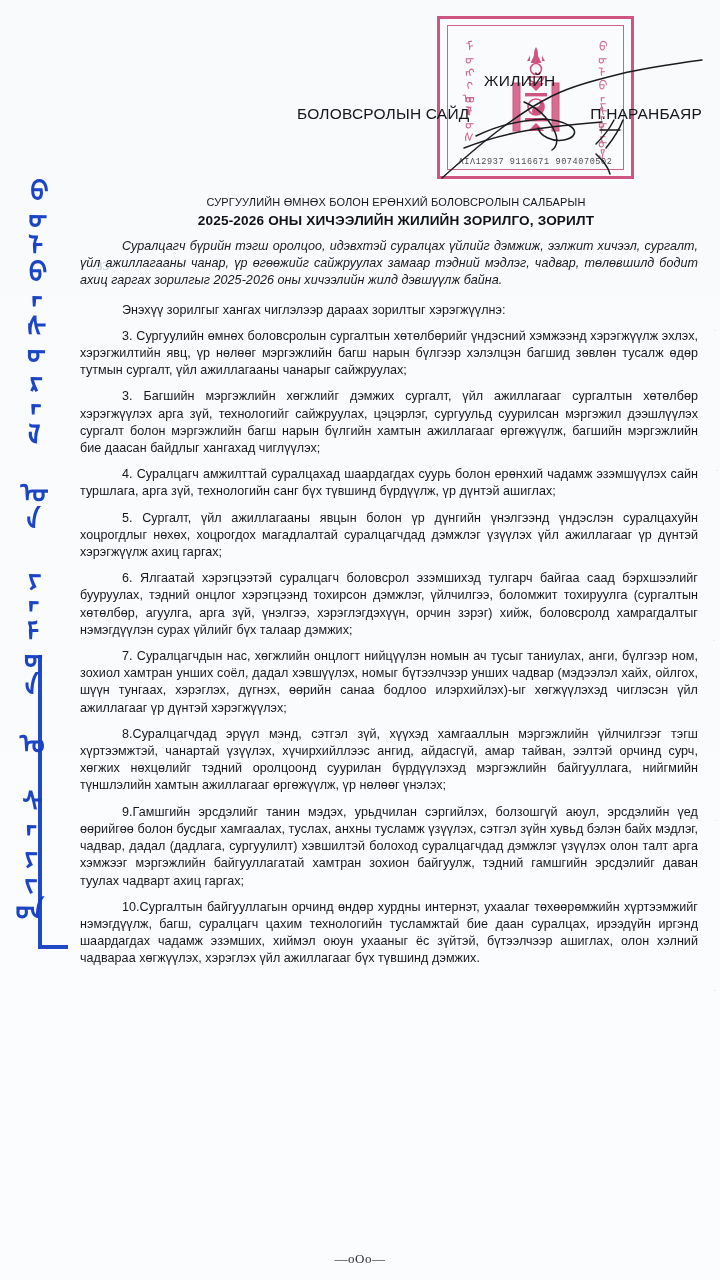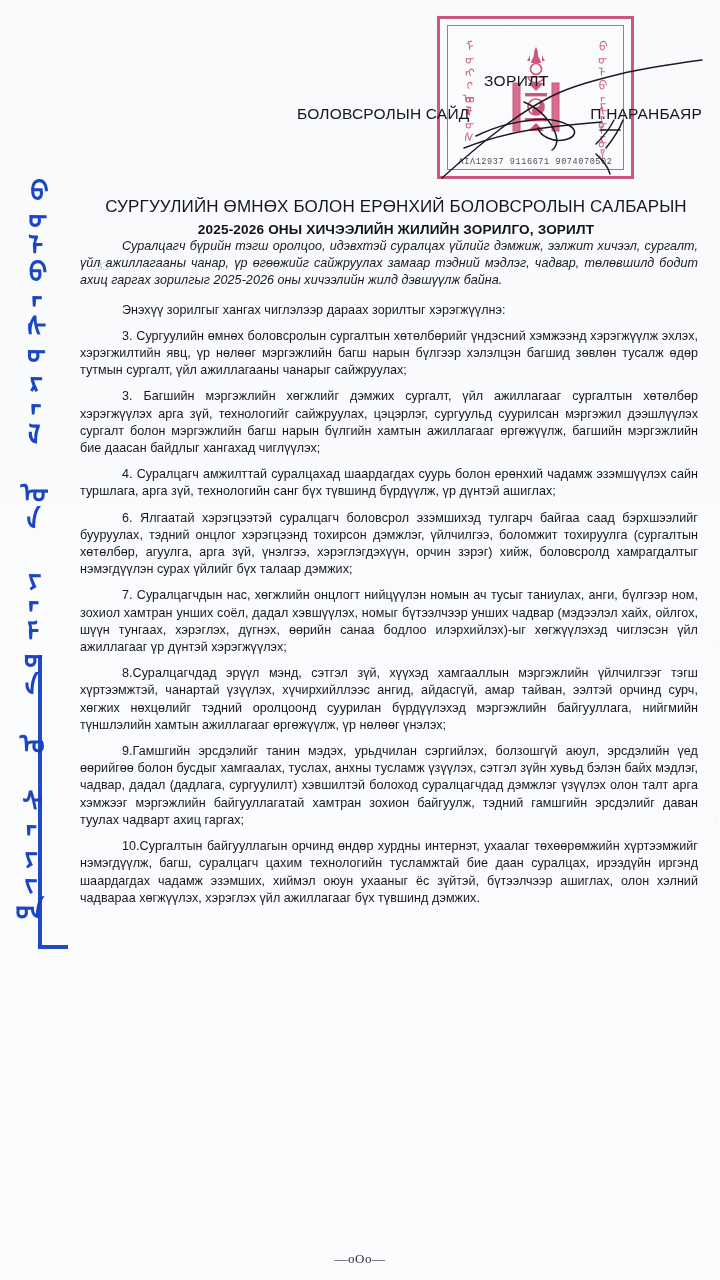--- a/index.html
+++ b/index.html
@@ -157,21 +157,21 @@
 
   
   #title-block {
     position: absolute;
     left: 96px;
     right: 24px;
     top: 194px;
     text-align: center;
   }
   #title-l1 {
-    font-size: 17px;
+    font-size: 11px;
     letter-spacing: .15px;
     color: #15171c;
     line-height: 1.5;
   }
   #title-l2 {
     font-size: 13.6px;
     font-weight: 700;
     letter-spacing: .15px;
     color: #101215;
     line-height: 1.5;
@@ -274,39 +274,40 @@
       <path d="M44 96 C64 88, 86 82, 110 78 C134 74, 158 72, 182 70"></path>
       <path d="M56 84 C72 76, 92 70, 112 68 C128 66, 140 68, 150 74 C158 79, 155 86, 144 88 C132 90, 120 84, 118 76"></path>
       <path d="M104 50 C118 56, 128 66, 134 78 C138 86, 138 94, 132 98"></path>
       <path d="M176 92 C184 84, 190 76, 194 68"></path>
       <path d="M186 96 C194 86, 200 76, 203 68"></path>
       <path d="M180 78 L200 78"></path>
       <path d="M176 102 C182 108, 188 114, 190 122"></path>
     </g>
   </svg>
 
-  <div id="approve-word">ЗОРИЛТ</div>
+  <div id="approve-word">ЖИЛИЙН</div>
 
   <div id="minister-line">
     <span>БОЛОВСРОЛЫН САЙД</span>
     <span class="ml-name">П.НАРАНБАЯР</span>
   </div>
 
 
   <div id="title-block">
     <div id="title-l1">СУРГУУЛИЙН ӨМНӨХ БОЛОН ЕРӨНХИЙ БОЛОВСРОЛЫН САЛБАРЫН</div>
     <div id="title-l2">2025-2026 ОНЫ ХИЧЭЭЛИЙН ЖИЛИЙН ЗОРИЛГО, ЗОРИЛТ</div>
   </div>
 
   <div id="body-col">
     <p class="para italic">Суралцагч бүрийн тэгш оролцоо, идэвхтэй суралцах үйлийг дэмжиж, ээлжит хичээл, сургалт, үйл ажиллагааны чанар, үр өгөөжийг сайжруулах замаар тэдний мэдлэг, чадвар, төлөвшилд бодит ахиц гаргах зорилгыг 2025-2026 оны хичээлийн жилд дэвшүүлж байна.</p>
     <p class="para">Энэхүү зорилгыг хангах чиглэлээр дараах зорилтыг хэрэгжүүлнэ:</p>
     <p class="para">3. Сургуулийн өмнөх боловсролын сургалтын хөтөлбөрийг үндэсний хэмжээнд хэрэгжүүлж эхлэх, хэрэгжилтийн явц, үр нөлөөг мэргэжлийн багш нарын бүлгээр хэлэлцэн багшид зөвлөн тусалж өдөр тутмын сургалт, үйл ажиллагааны чанарыг сайжруулах;</p>
     <p class="para">3. Багшийн мэргэжлийн хөгжлийг дэмжих сургалт, үйл ажиллагааг сургалтын хөтөлбөр хэрэгжүүлэх арга зүй, технологийг сайжруулах, цэцэрлэг, сургуульд суурилсан мэргэжил дээшлүүлэх сургалт болон мэргэжлийн багш нарын бүлгийн хамтын ажиллагааг өргөжүүлж, багшийн мэргэжлийн бие даасан байдлыг хангахад чиглүүлэх;</p>
     <p class="para">4. Суралцагч амжилттай суралцахад шаардагдах суурь болон ерөнхий чадамж эзэмшүүлэх сайн туршлага, арга зүй, технологийн санг бүх түвшинд бүрдүүлж, үр дүнтэй ашиглах;</p>
+    <p class="para">5. Сургалт, үйл ажиллагааны явцын болон үр дүнгийн үнэлгээнд үндэслэн суралцахуйн хоцрогдлыг нөхөх, хоцрогдох магадлалтай суралцагчдад дэмжлэг үзүүлэх үйл ажиллагааг үр дүнтэй хэрэгжүүлж ахиц гаргах;</p>
     <p class="para">6. Ялгаатай хэрэгцээтэй суралцагч боловсрол эзэмшихэд тулгарч байгаа саад бэрхшээлийг бууруулах, тэдний онцлог хэрэгцээнд тохирсон дэмжлэг, үйлчилгээ, боломжит тохируулга (сургалтын хөтөлбөр, агуулга, арга зүй, үнэлгээ, хэрэглэгдэхүүн, орчин зэрэг) хийж, боловсролд хамрагдалтыг нэмэгдүүлэн сурах үйлийг бүх талаар дэмжих;</p>
     <p class="para">7. Суралцагчдын нас, хөгжлийн онцлогт нийцүүлэн номын ач тусыг таниулах, анги, бүлгээр ном, зохиол хамтран унших соёл, дадал хэвшүүлэх, номыг бүтээлчээр унших чадвар (мэдээлэл хайх, ойлгох, шүүн тунгаах, хэрэглэх, дүгнэх, өөрийн санаа бодлоо илэрхийлэх)-ыг хөгжүүлэхэд чиглэсэн үйл ажиллагааг үр дүнтэй хэрэгжүүлэх;</p>
     <p class="para">8.Суралцагчдад эрүүл мэнд, сэтгэл зүй, хүүхэд хамгааллын мэргэжлийн үйлчилгээг тэгш хүртээмжтэй, чанартай үзүүлэх, хүчирхийллээс ангид, айдасгүй, амар тайван, ээлтэй орчинд сурч, хөгжих нөхцөлийг тэдний оролцоонд суурилан бүрдүүлэхэд мэргэжлийн байгууллага, нийгмийн түншлэлийн хамтын ажиллагааг өргөжүүлж, үр нөлөөг үнэлэх;</p>
     <p class="para">9.Гамшгийн эрсдэлийг танин мэдэх, урьдчилан сэргийлэх, болзошгүй аюул, эрсдэлийн үед өөрийгөө болон бусдыг хамгаалах, туслах, анхны тусламж үзүүлэх, сэтгэл зүйн хувьд бэлэн байх мэдлэг, чадвар, дадал (дадлага, сургуулилт) хэвшилтэй болоход суралцагчдад дэмжлэг үзүүлэх олон талт арга хэмжээг мэргэжлийн байгууллагатай хамтран зохион байгуулж, тэдний гамшгийн эрсдэлийг даван туулах чадварт ахиц гаргах;</p>
     <p class="para">10.Сургалтын байгууллагын орчинд өндөр хурдны интернэт, ухаалаг төхөөрөмжийн хүртээмжийг нэмэгдүүлж, багш, суралцагч цахим технологийн тусламжтай бие даан суралцах, ирээдүйн иргэнд шаардагдах чадамж эзэмших, хиймэл оюун ухааныг ёс зүйтэй, бүтээлчээр ашиглах, олон хэлний чадвараа хөгжүүлэх, хэрэглэх үйл ажиллагааг бүх түвшинд дэмжих.</p>
   </div>
 
   <div id="footer-mark">—oOo—</div>
 
   <div class="speck" style="left:714px; top:330px;"></div>

